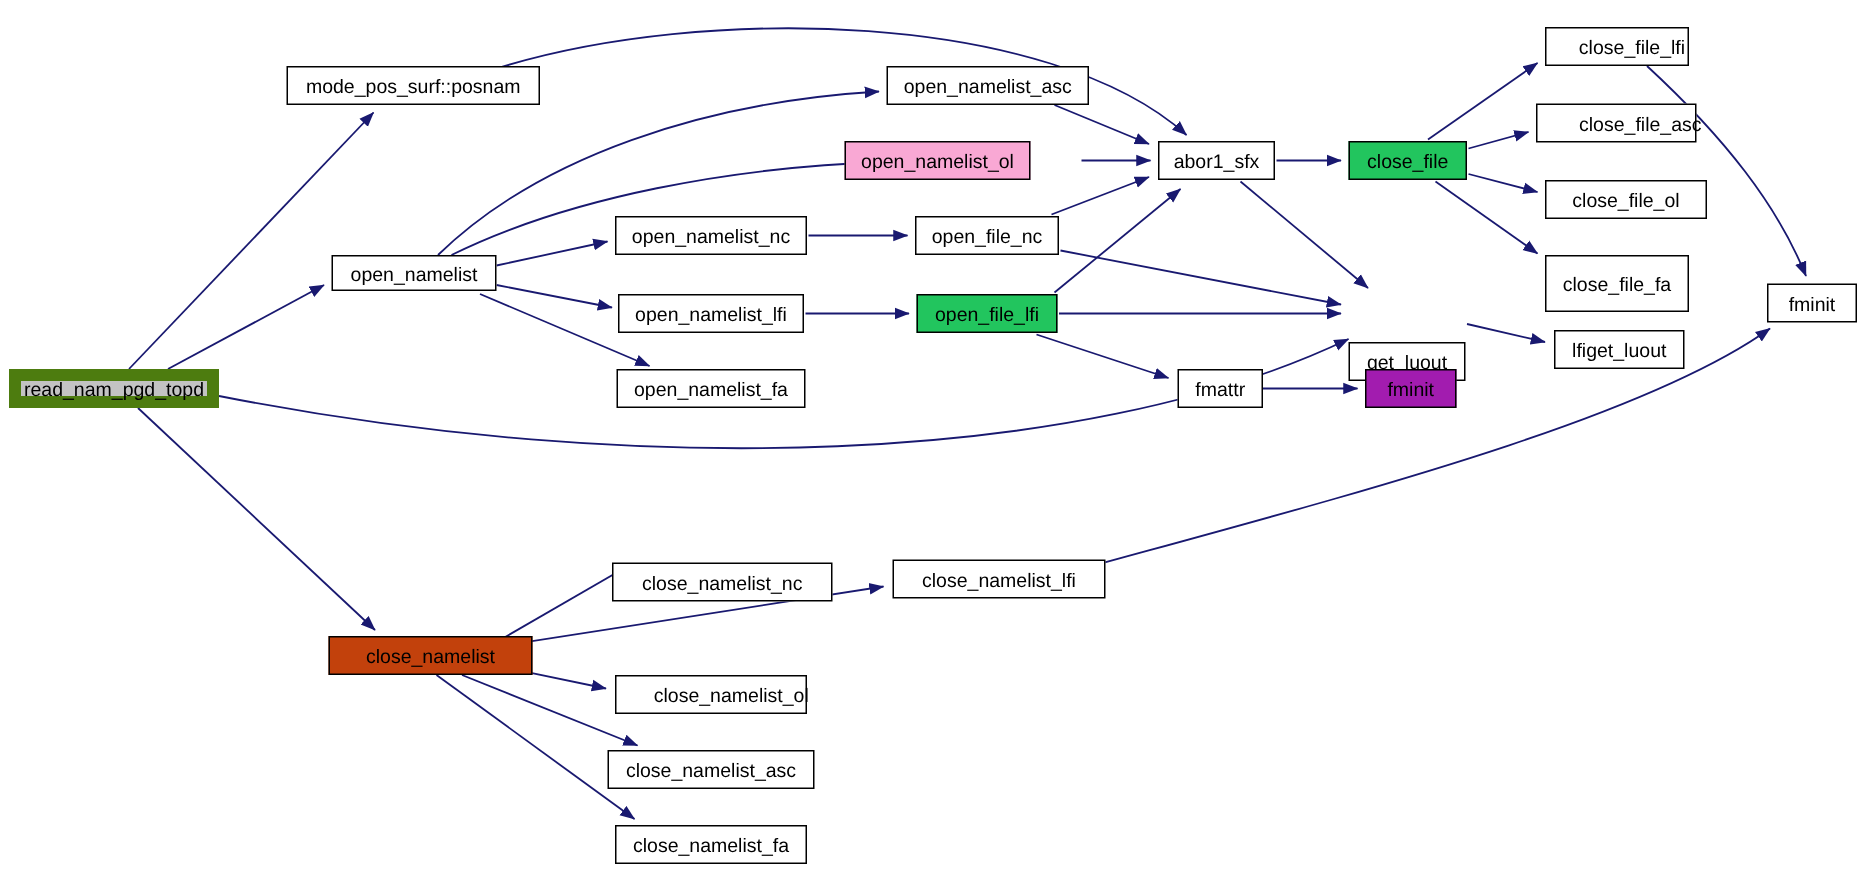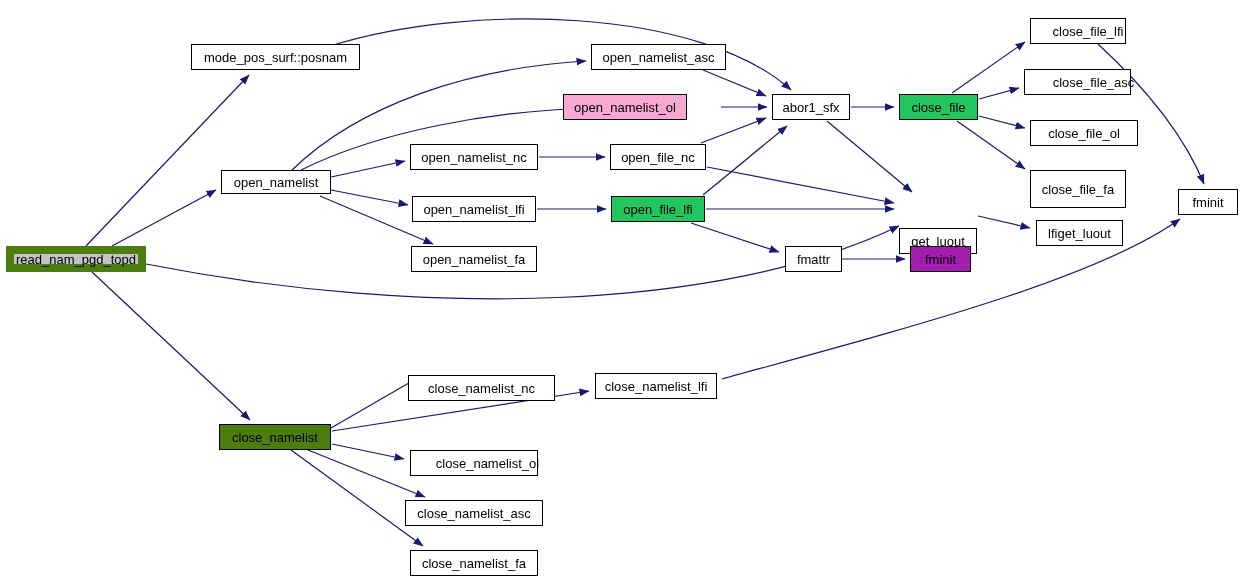--- a/index.html
+++ b/index.html
@@ -137,27 +137,27 @@
       </div>
       <div class="node" style="left: 1036px; top: 220px; width: 87px; height: 26px; background: rgb(255, 255, 255);">
         <span>lfiget_luout</span>
       </div>
       <div class="node" style="left: 785px; top: 246px; width: 57px; height: 26px; background: rgb(255, 255, 255);">
         <span>fmattr</span>
       </div>
       <div class="node" style="left: 910px; top: 246px; width: 61px; height: 26px; background: #a21caf;">
         <span>fminit</span>
       </div>
-      <div class="node" style="left: 219px; top: 424px; width: 112px; height: 26px; background: #4d7c0f;">
+      <div class="node" style="left: 219px; top: 424px; width: 136px; height: 26px; background: #c2410c;">
         <span>close_namelist</span>
       </div>
       <div class="node" style="left: 408px; top: 347px; width: 147px; height: 26px; background: rgb(255, 255, 255); margin-top: 28px;">
         <span>close_namelist_nc</span>
       </div>
-      <div class="node" style="left: 595px; top: 373px; width: 122px; height: 26px; background: rgb(255, 255, 255);">
+      <div class="node" style="left: 595px; top: 373px; width: 142px; height: 26px; background: rgb(255, 255, 255);">
         <span>close_namelist_lfi</span>
       </div>
       <div class="node" style="left: 410px; top: 450px; width: 128px; height: 26px; background: rgb(255, 255, 255); padding-left: 27px;">
         <span>close_namelist_ol</span>
       </div>
       <div class="node" style="left: 405px; top: 500px; width: 138px; height: 26px; background: rgb(255, 255, 255);">
         <span>close_namelist_asc</span>
       </div>
       <div class="node" style="left: 410px; top: 550px; width: 128px; height: 26px; background: rgb(255, 255, 255);">
         <span>close_namelist_fa</span>

